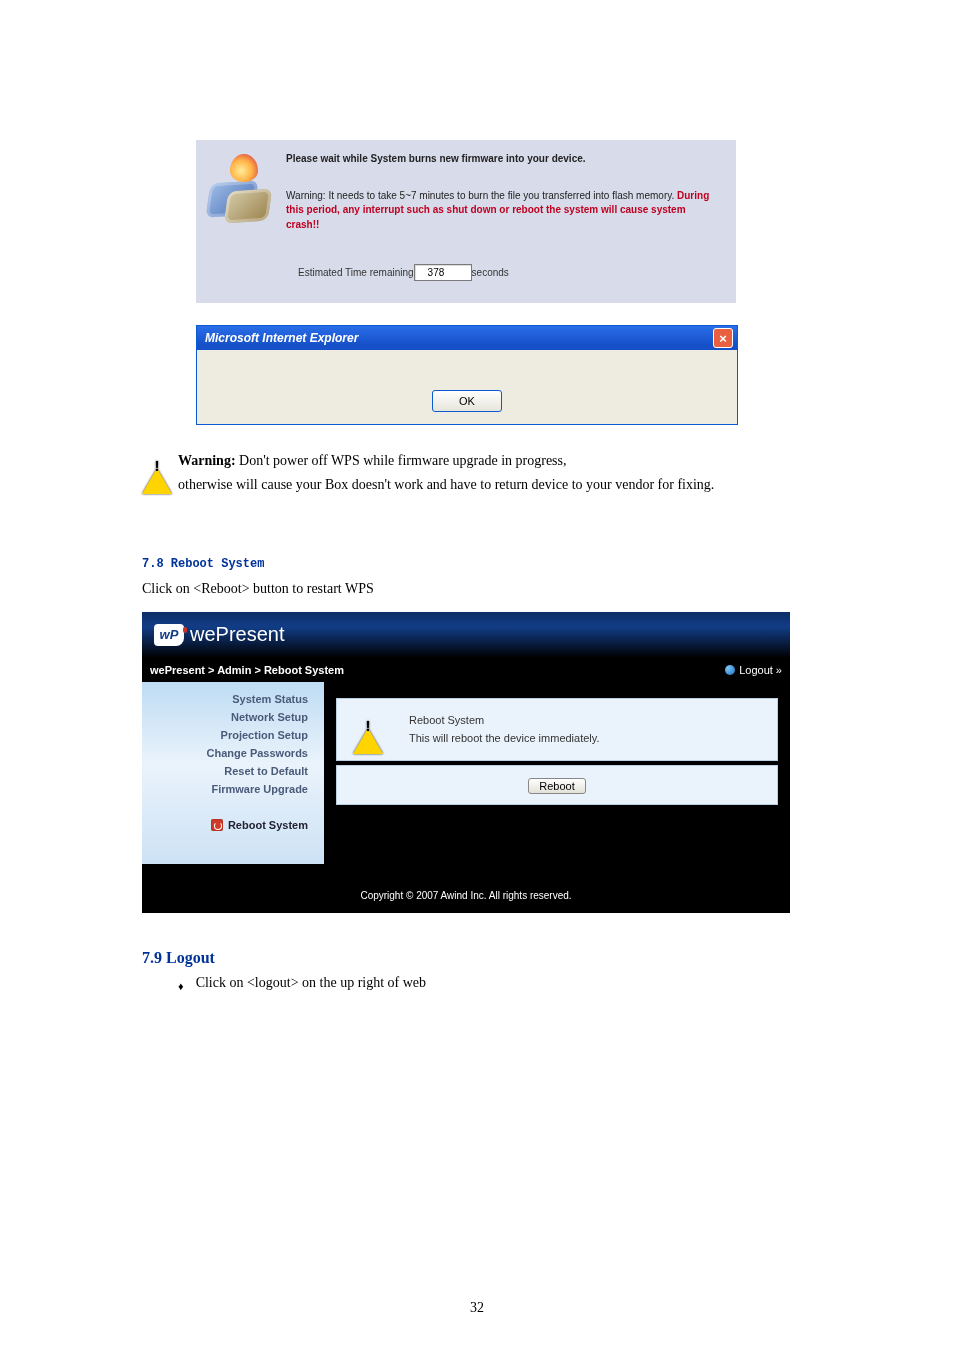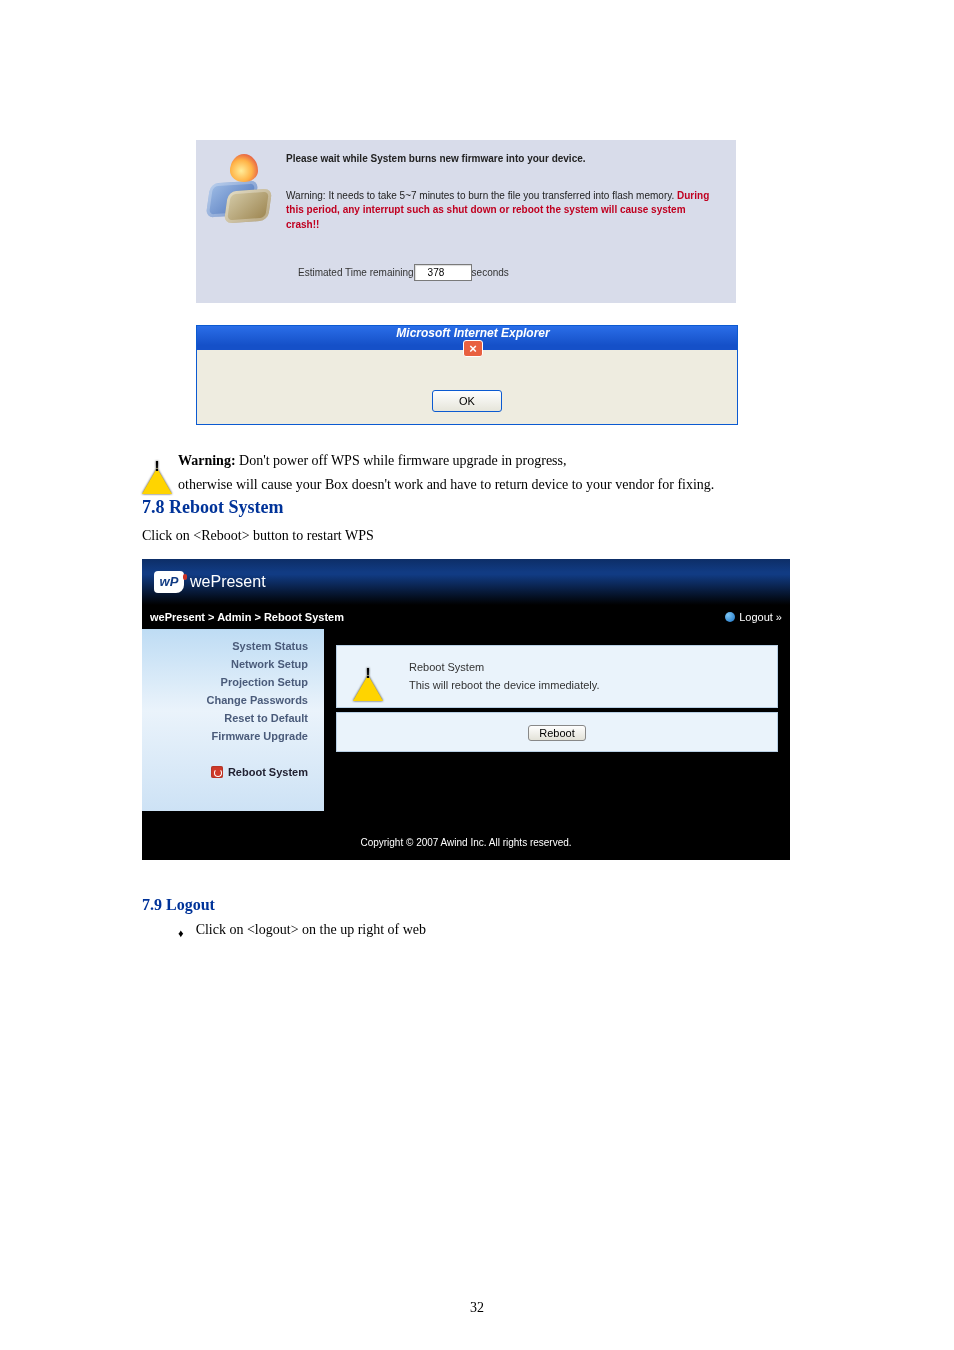--- a/index.html
+++ b/index.html
@@ -96,26 +96,25 @@
     margin-left: 196px;
     margin-top: 22px;
     border: 1px solid #0b5ad1;
   }
   .ie-title {
     height: 24px;
     background: linear-gradient(to bottom, #2a6ee8 0%, #1550c8 80%);
     display: flex;
     align-items: center;
     justify-content: space-between;
-    padding: 0 4px 0 16px;
+    padding: 0 4px 0 8px;
     color: #fff;
     font-size: 12px;
     font-weight: bold;
     font-style: italic;
-    flex-direction: column;
   }
   .ie-close {
     width: 18px; height: 18px;
     background: #e86040;
     border: 1px solid #fff;
     border-radius: 3px;
     display: inline-flex;
     align-items: center; justify-content: center;
     color: #fff;
     font-weight: bold;
@@ -184,24 +183,25 @@
     margin-top: -20px;
     width: 640px;
     font-size: 14px;
     font-family: Georgia, "Times New Roman", serif;
     line-height: 1.7;
   }
   .doc-text1 .bold { font-weight: bold; }
 
   .section-heading {
     margin-left: 142px;
-    font-size: 18px;
+    margin-top: 60px;
+    font-size: 12px;
     font-weight: bold;
     color: #003399;
-    font-family: Liberation Serif, serif;
+    font-family: Liberation Mono, monospace;
   }
   .section-sub {
     margin-left: 142px;
     margin-top: 10px;
     font-size: 14px;
     font-family: Georgia, "Times New Roman", serif;
   }
 
   
   .wp-wrap {
@@ -235,21 +235,21 @@
   .wp-logo::after {
     content: "";
     position: absolute;
     right: -3px; top: 3px;
     width: 4px; height: 6px;
     background: #cc3326;
     border-radius: 2px;
   }
   .wp-brand {
     color: #fff;
-    font-size: 16px;
+    font-size: 20px;
     font-weight: normal;
   }
   .wp-crumb-bar {
     background: #000;
     color: #fff;
     font-size: 11px;
     font-weight: bold;
     padding: 6px 8px;
     display: flex;
     justify-content: space-between;

